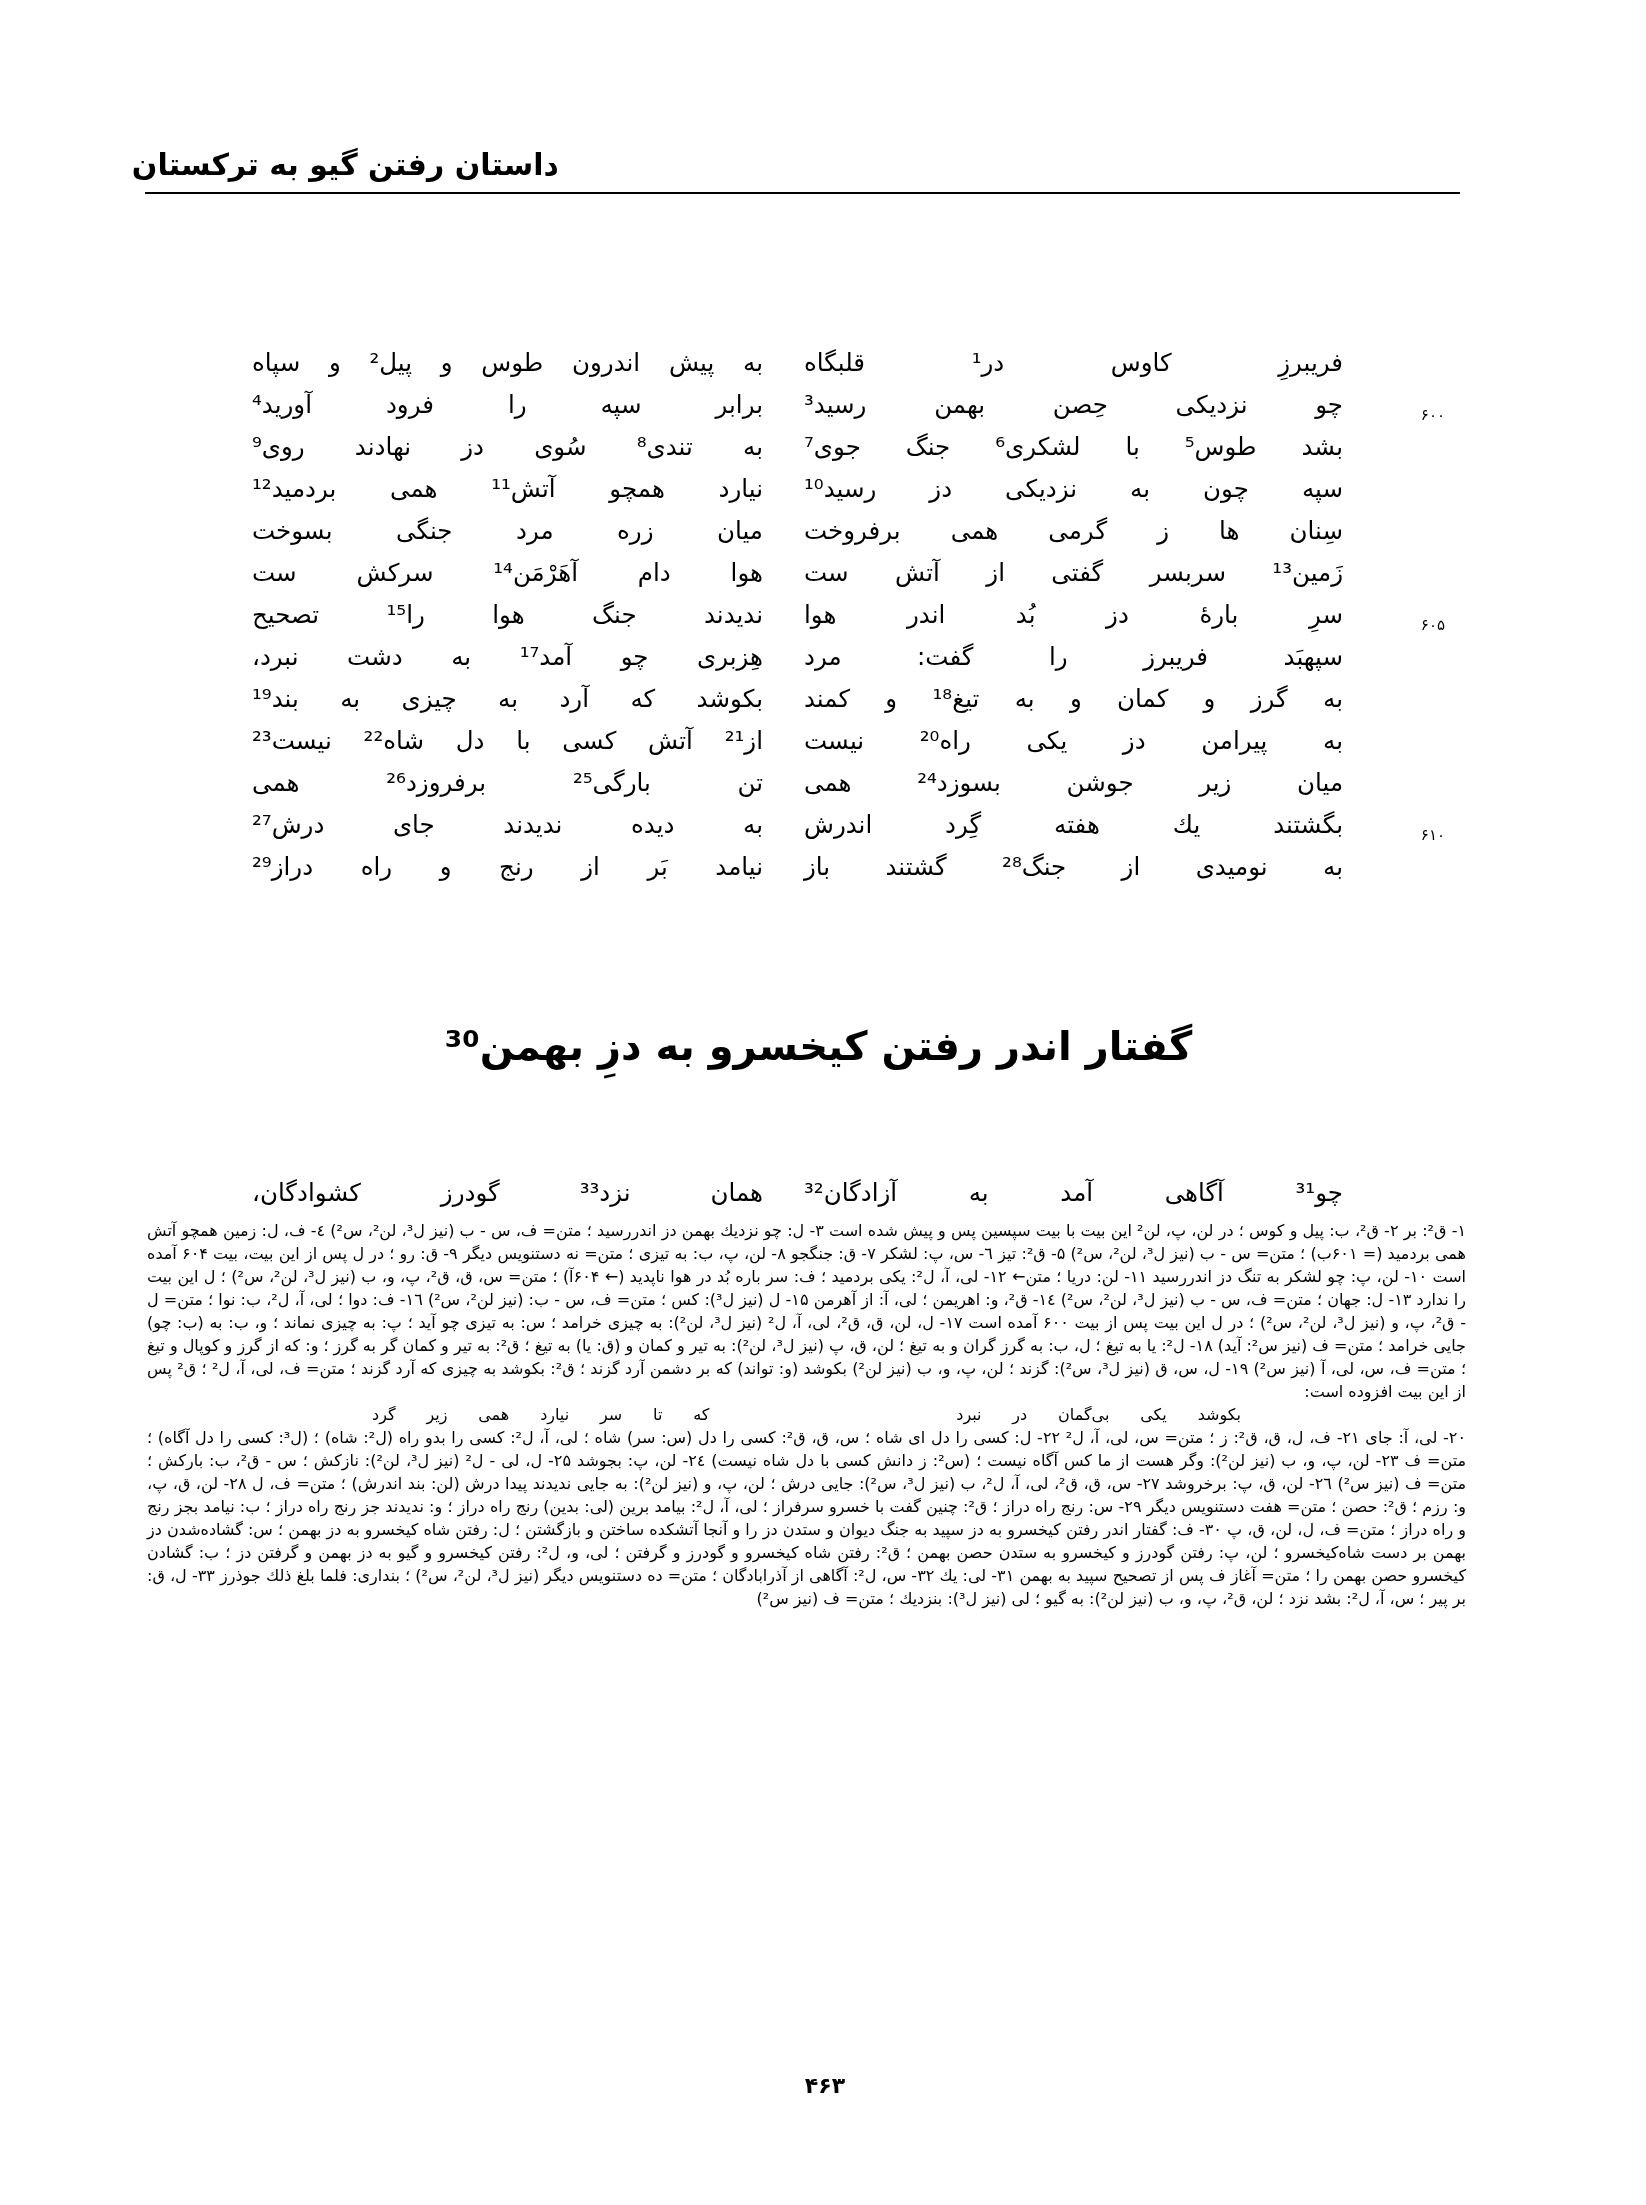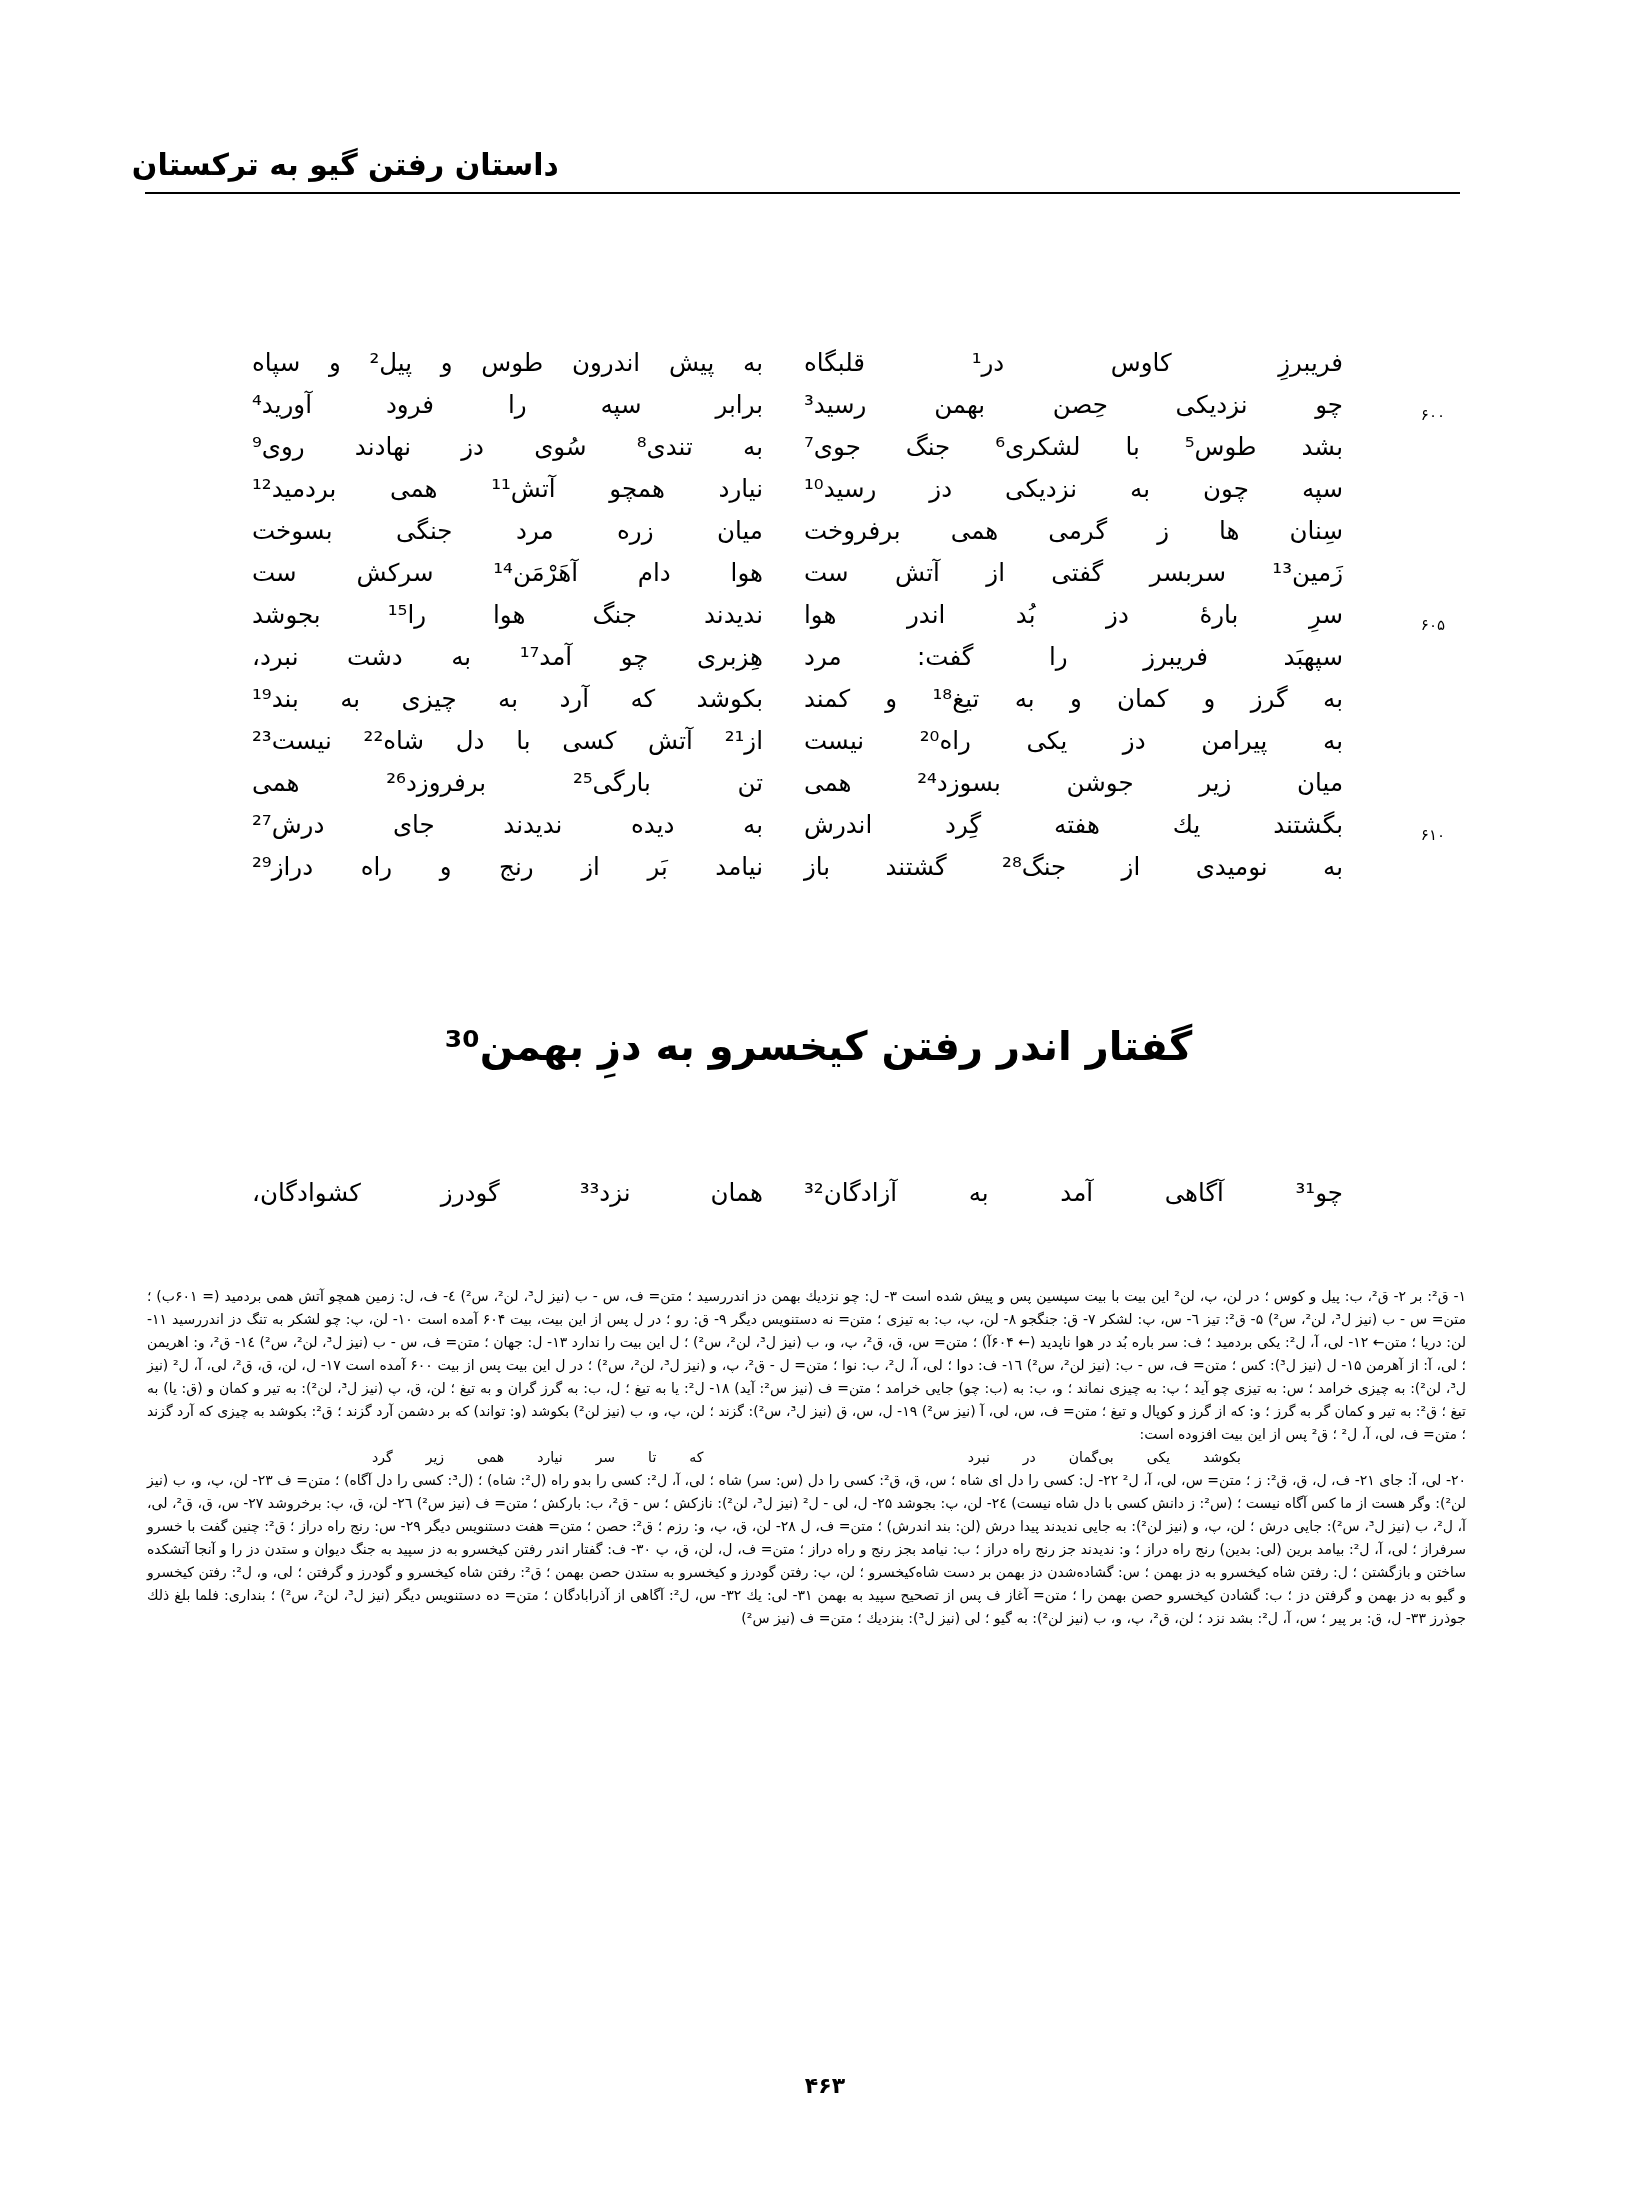--- a/index.html
+++ b/index.html
@@ -37,23 +37,23 @@
     direction: rtl; font-weight: bold; font-size: 40px;
     font-family: "DejaVu Sans", sans-serif;
   }
   .section-verse {
     position: absolute; left: 245px; top: 1146px; width: 1200px; height: 42px; direction: rtl;
     font-size: 24.5px;
   }
   .section-verse .hemi.right { right: 102px; width: 539px; }
   .section-verse .hemi.left { right: 682px; width: 511px; }
   .footnotes {
-    position: absolute; left: 147px; top: 1285px; width: 1319px;
+    position: absolute; left: 147px; top: 1219px; width: 1319px;
     direction: rtl; text-align: justify;
-    font-family: "DejaVu Sans", sans-serif; font-size: 14px; line-height: 23px;
+    font-family: "DejaVu Sans", sans-serif; font-size: 16px; line-height: 23px;
   }
   .footnotes p { margin: 0; }
   .footnotes .fn-verse { text-align: center; padding: 0 225px; text-align-last: justify; }
   .page-number {
     position: absolute; left: 791px; top: 2073px; width: 68px; text-align: center;
     font-size: 22px; font-weight: bold; direction: rtl;
   }
 </style>
 </head>
 <body>
@@ -90,21 +90,21 @@
     <span class="hemi left">میان زره مرد جنگی بسوخت</span>
   </div>
   <div class="verse-row">
     <span class="verse-no"></span>
     <span class="hemi right">زَمین¹³ سربسر گفتی از آتش ست</span>
     <span class="hemi left">هوا دام آهَرْمَن¹⁴ سرکش ست</span>
   </div>
   <div class="verse-row">
     <span class="verse-no"></span>
     <span class="hemi right">سرِ بارهٔ دز بُد اندر هوا</span>
-    <span class="hemi left">ندیدند جنگ هوا را¹⁵ بجوشد</span>
+    <span class="hemi left">ندیدند جنگ هوا را¹⁵ تصحیح</span>
   </div>
   <div class="verse-row">
     <span class="verse-no">۶۰۵</span>
     <span class="hemi right">سپهبَد فریبرز را گفت: مرد</span>
     <span class="hemi left">هِزبری چو آمد¹⁷ به دشت نبرد،</span>
   </div>
   <div class="verse-row">
     <span class="verse-no"></span>
     <span class="hemi right">به گرز و کمان و به تیغ¹⁸ و کمند</span>
     <span class="hemi left">بکوشد که آرد به چیزی به بند¹⁹</span>

